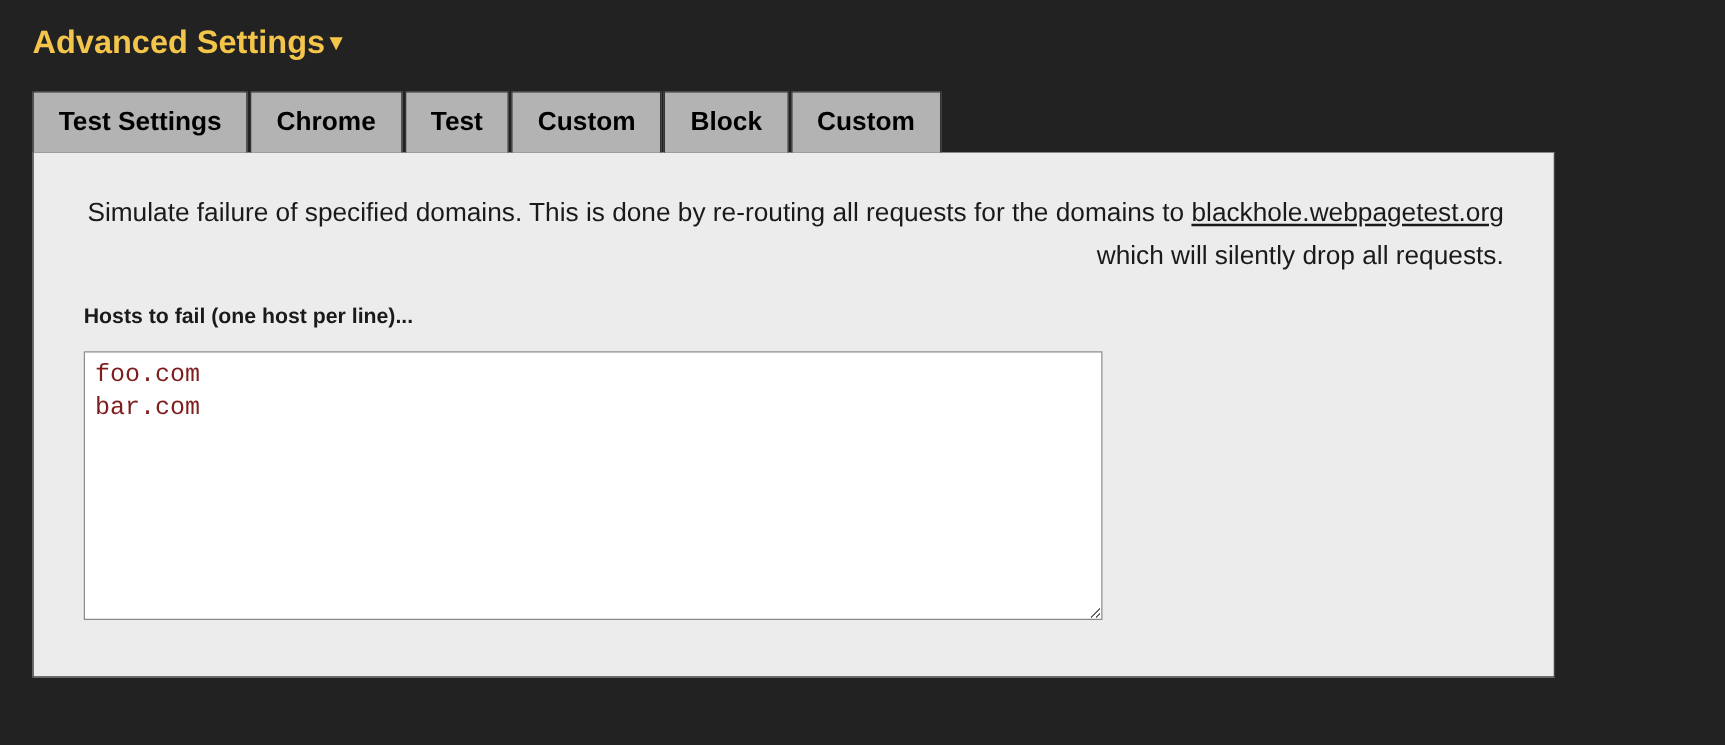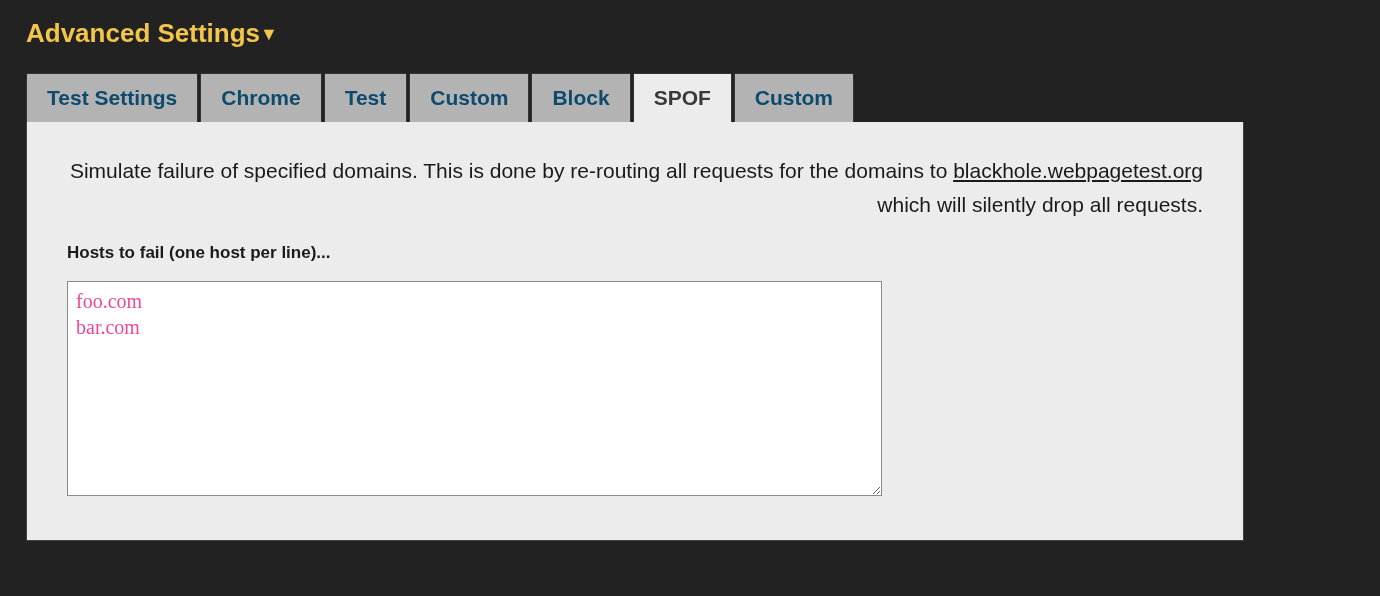--- a/index.html
+++ b/index.html
@@ -26,21 +26,21 @@
       line-height: 1;
     }
     .tabs {
       display: flex;
       gap: 0;
     }
     .tab {
       background: #b3b3b3;
       border: 1px solid #333;
       border-bottom: none;
-      color: #0c4a6e;
+      color: #000000;
       font-size: 21px;
       font-weight: 700;
       padding: 12px 20px;
       cursor: pointer;
       margin-right: 2px;
     }
     .tab.active {
       background: #ececec;
       color: #3a3a3a;
     }
@@ -66,43 +66,42 @@
       color: #1a1a1a;
       font-size: 17px;
       font-weight: 700;
       margin-bottom: 18px;
     }
     .hosts-input {
       width: 815px;
       height: 215px;
       border: 1px solid #8a8a8a;
       background: #ffffff;
-      font-family: Liberation Serif, serif;
+      font-family: Liberation Mono, monospace;
       font-size: 20px;
-      color: #ec4899;
+      color: #7f1d1d;
       padding: 6px 8px;
       line-height: 1.3;
       resize: both;
     }
   </style>
 </head>
 <body>
 
 <div class="header">
   <span class="header-title">Advanced Settings</span>
   <span class="chevron">▼</span>
 </div>
 
 <div class="tabs">
   <div class="tab">Test Settings</div>
   <div class="tab">Chrome</div>
   <div class="tab">Test</div>
   <div class="tab">Custom</div>
   <div class="tab">Block</div>
-  <div class="tab active">SPOF</div>
   <div class="tab">Custom</div>
 </div>
 
 <div class="panel">
   <p class="desc">
     <span>Simulate failure of specified domains. This is done by re-routing all requests for the domains to </span><a href="#">blackhole.webpagetest.org</a><span> which will silently drop all requests.</span>
   </p>
   <p class="section-label">Hosts to fail (one host per line)...</p>
   <textarea class="hosts-input" style="">foo.com
 bar.com</textarea>

